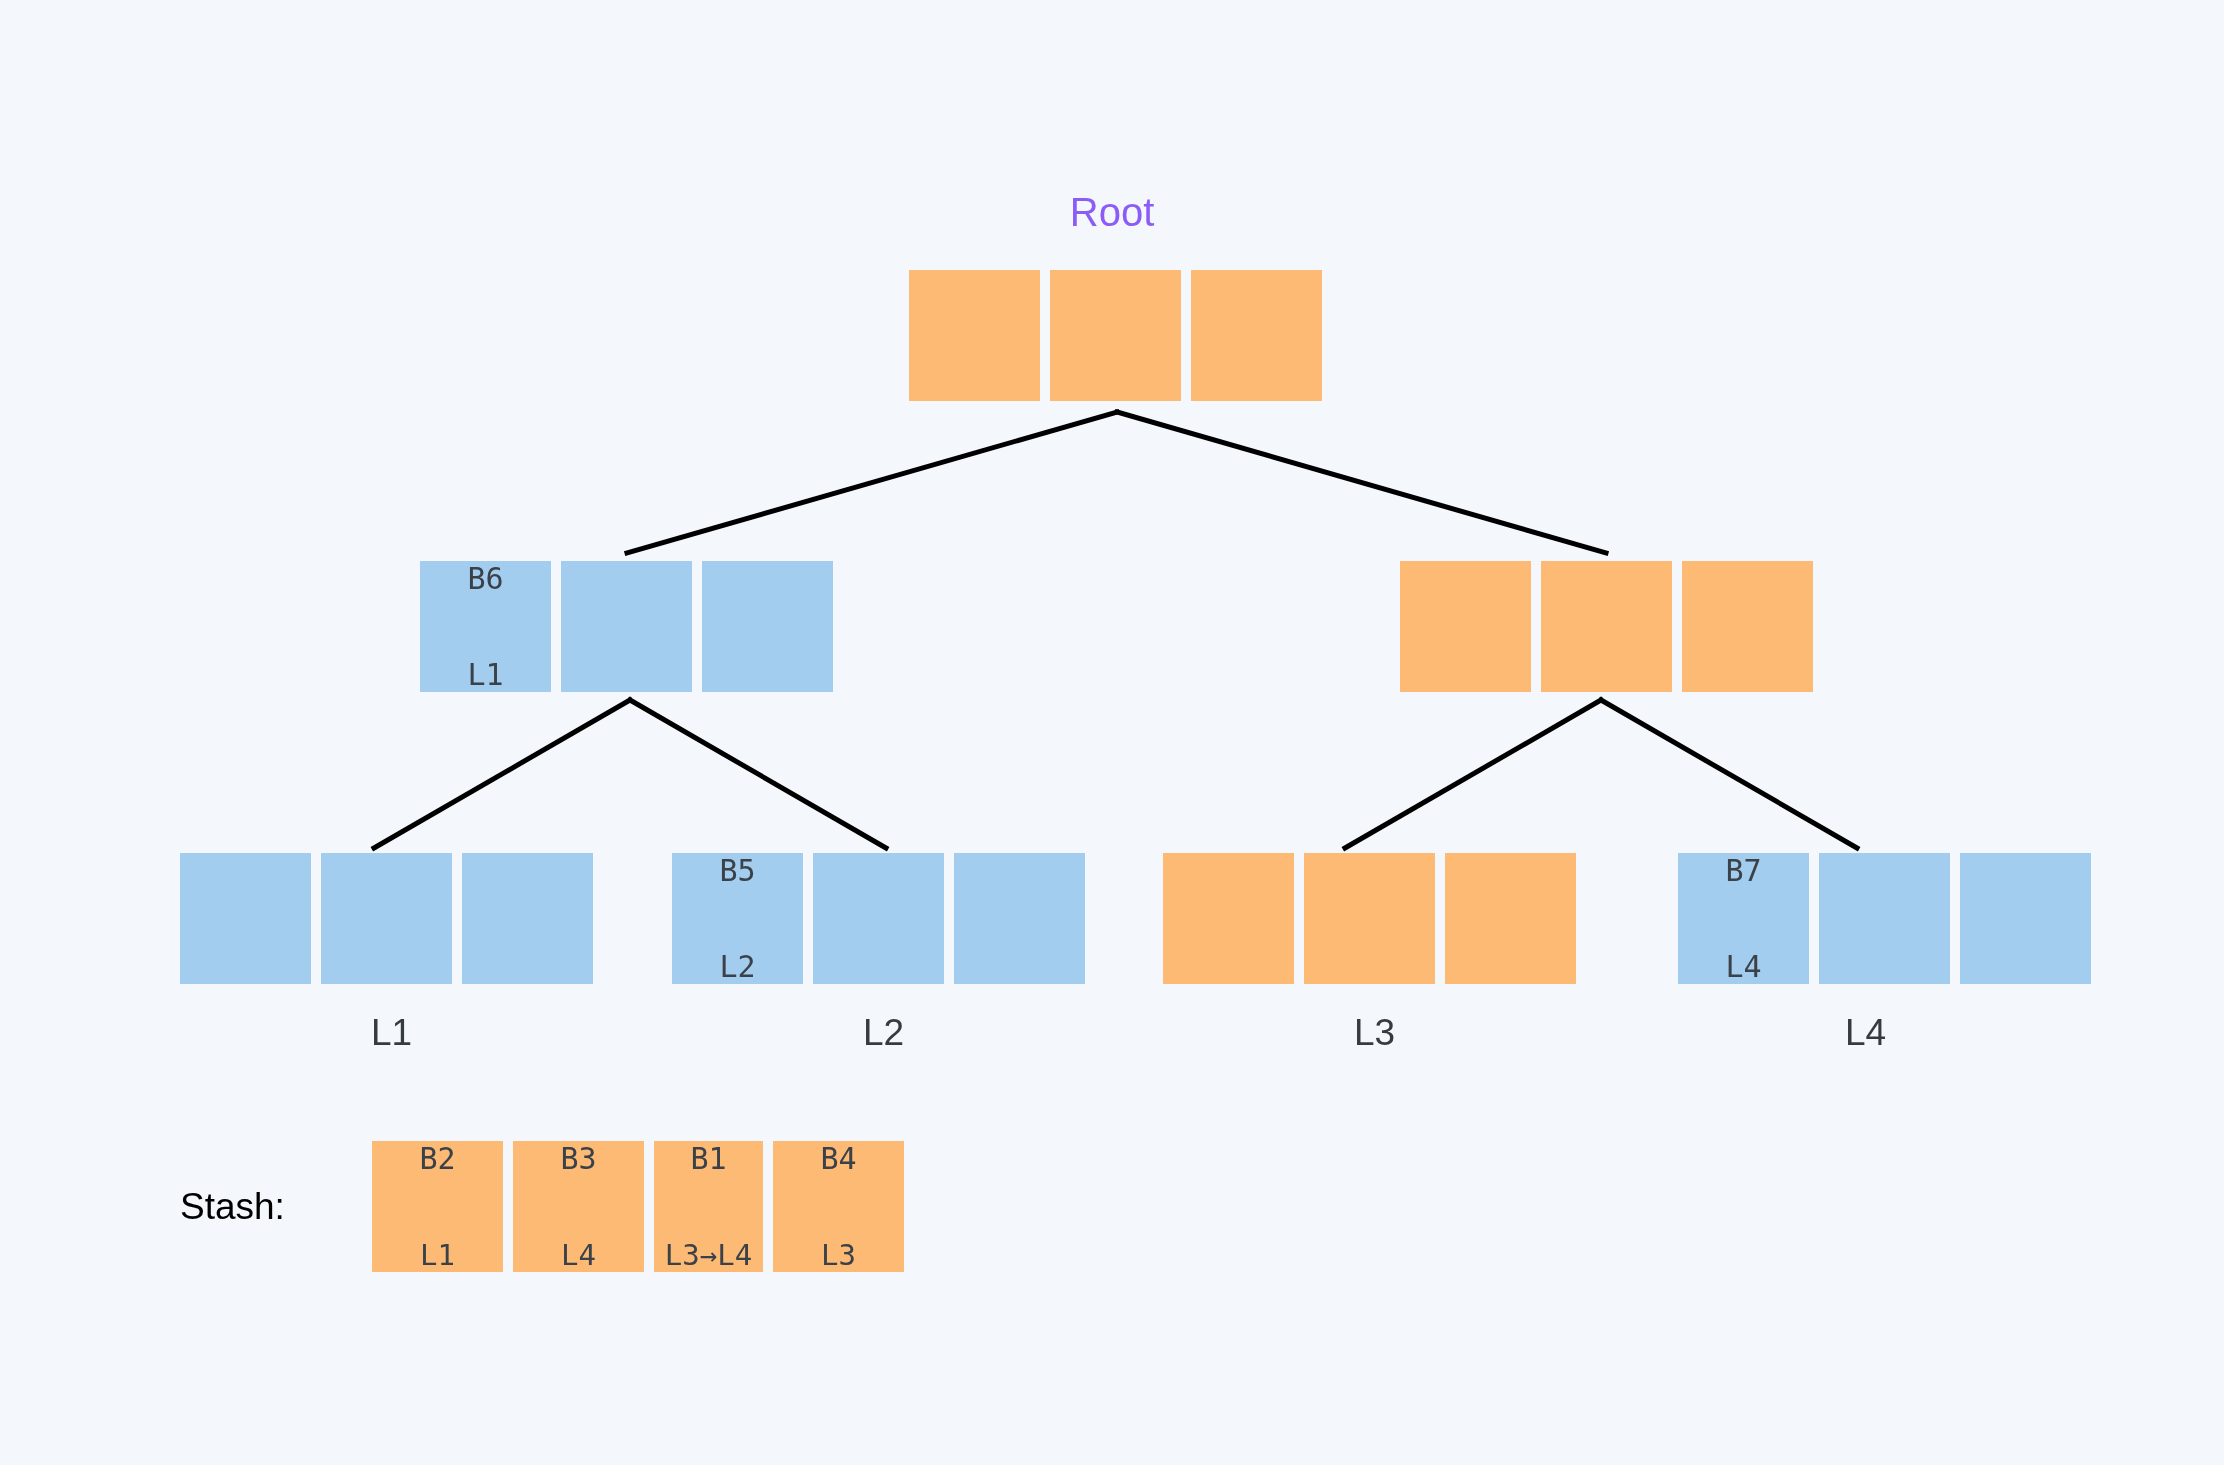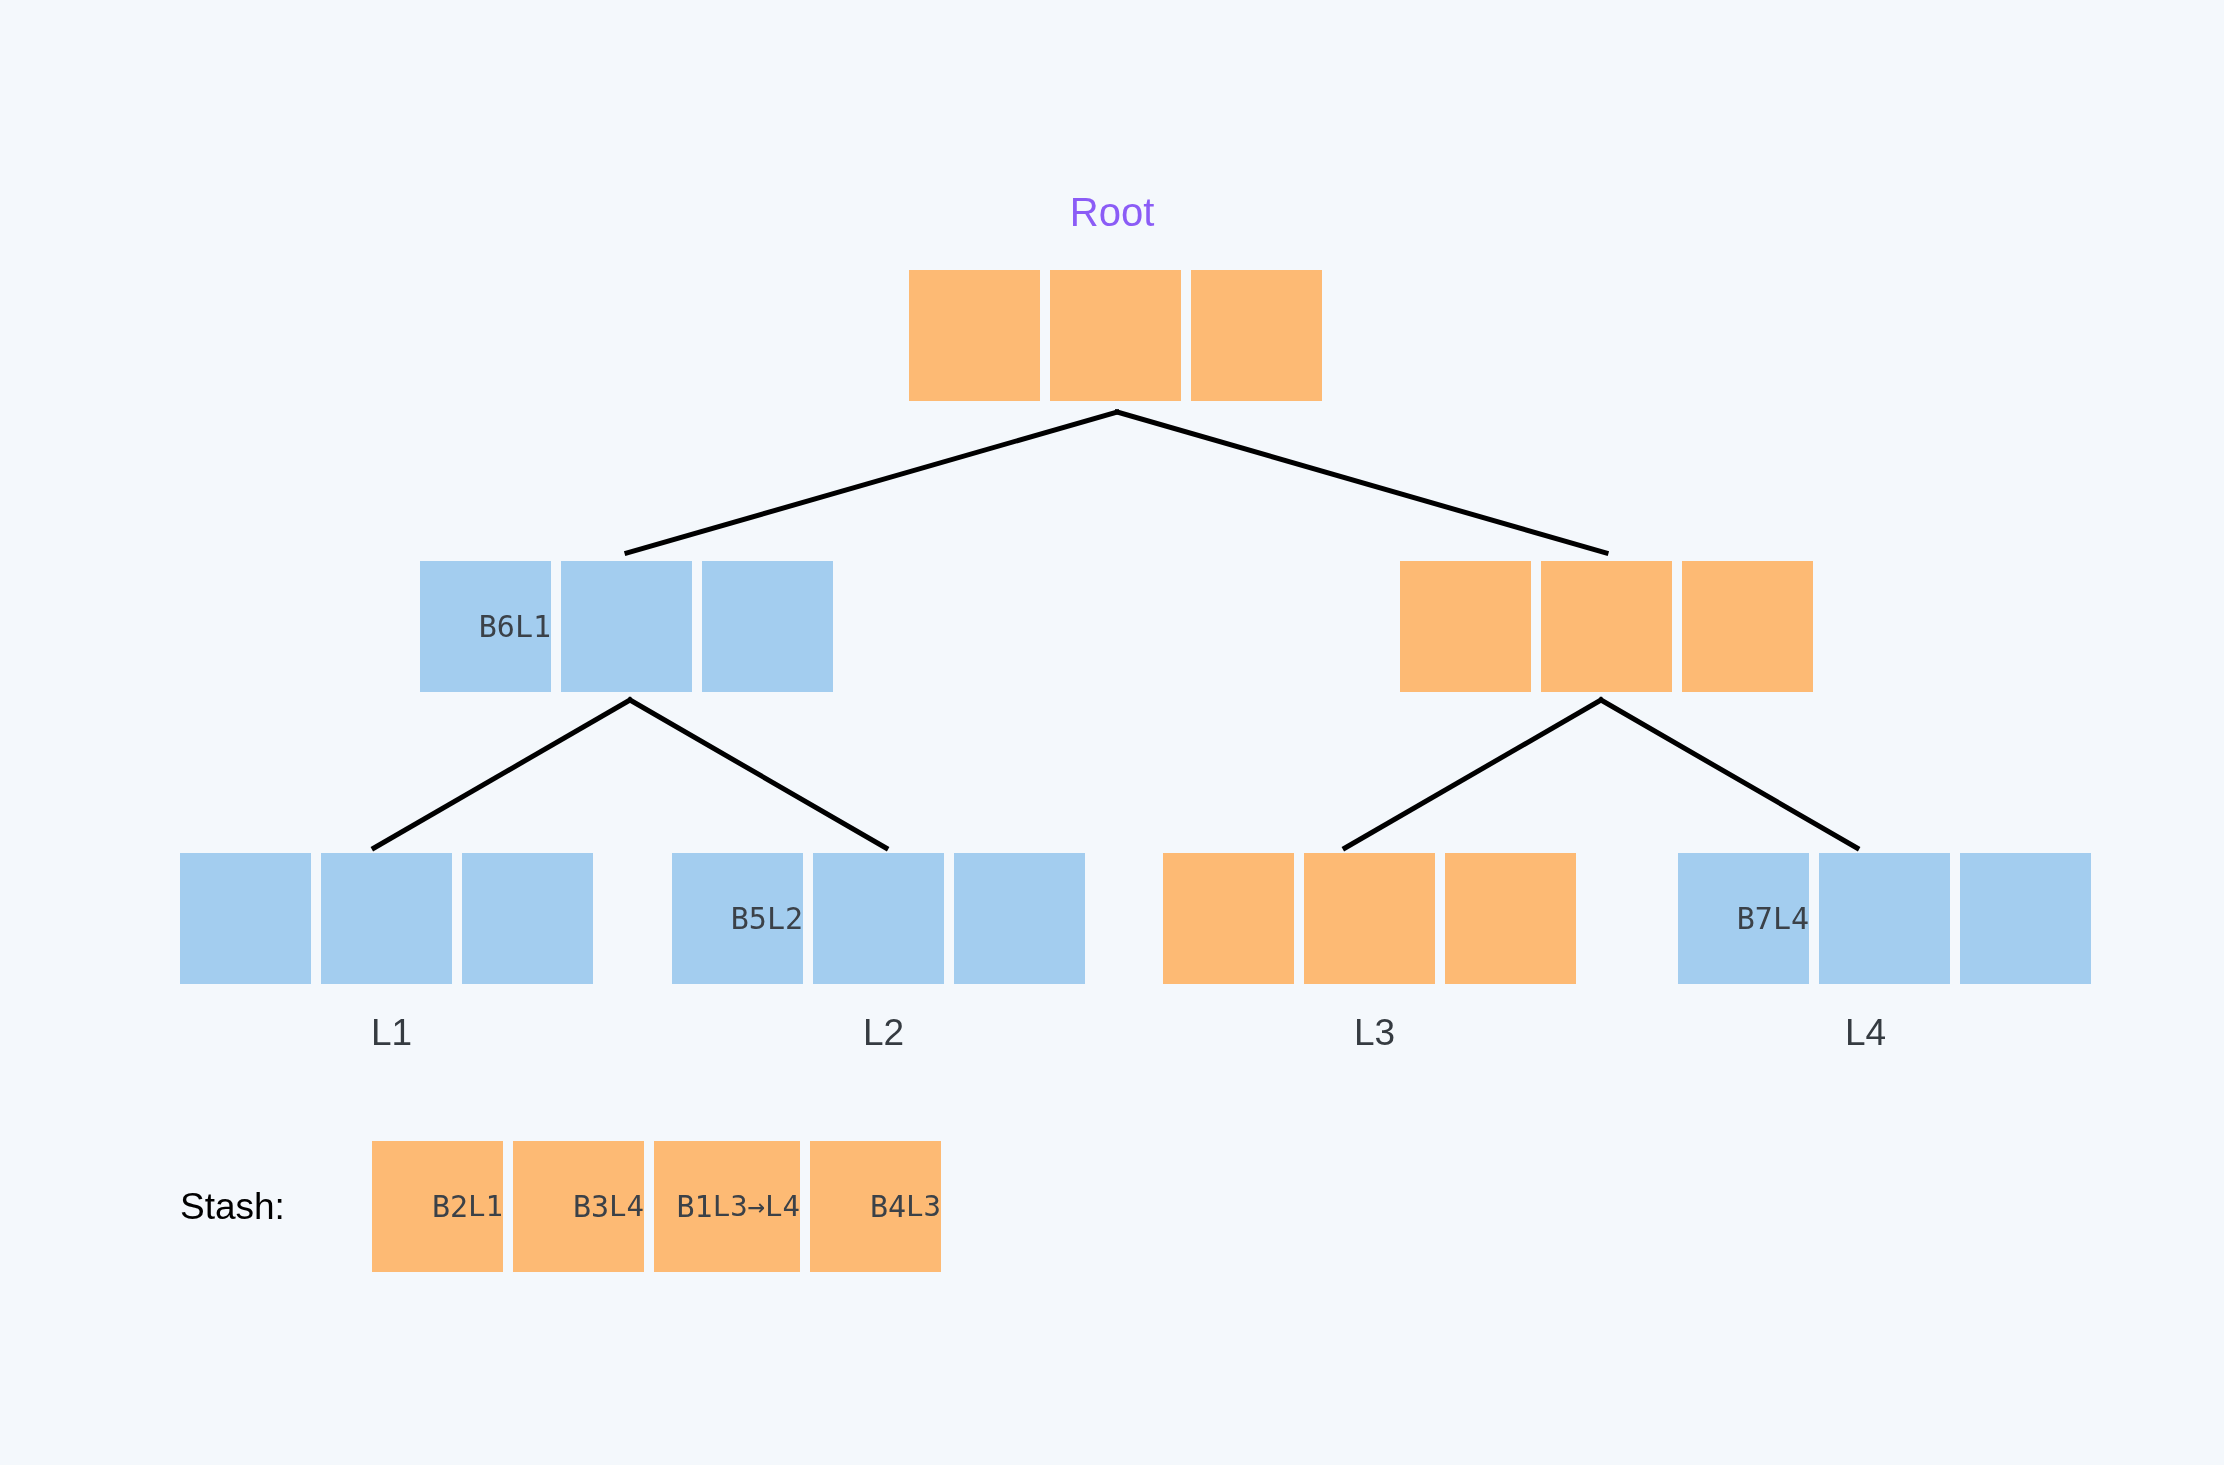--- a/index.html
+++ b/index.html
@@ -33,23 +33,23 @@
   .node {
     position: absolute;
     display: flex;
     flex-direction: row;
     gap: 10px;
   }
   .cell {
     width: 131px;
     height: 131px;
     display: flex;
-    flex-direction: row;
+    flex-direction: column;
     align-items: center;
-    justify-content: flex-end;
+    justify-content: space-between;
     font-family: "DejaVu Sans Mono", "Liberation Mono", monospace;
     font-size: 30px;
     line-height: 1.18;
     color: #3b4148;
     box-sizing: border-box;
     white-space: nowrap;
   }
   .cell.pink  { background: #fdba74; }
   .cell.blue  { background: #a3cdef; }
   .cell .ln { display: block; }
@@ -93,21 +93,21 @@
     white-space: nowrap;
   }
   .stash-cells {
     display: flex;
     flex-direction: row;
     gap: 10px;
   }
   .stash-cells .cell {
     height: 131px;
   }
-  .cell.wide { width: 146px; }
+  .cell.wide { width: 109px; }
   .cell .ln.sub { font-size: 29px; }
 </style>
 </head>
 <body>
 
 <div id="stage">
 
   <svg id="edges" viewBox="0 0 2224 1465" width="2224" height="1465" xmlns="http://www.w3.org/2000/svg">
 
     <path d="M 1117 412 L 627 553" stroke="#000000" stroke-width="5" fill="none" stroke-linecap="square"></path>

